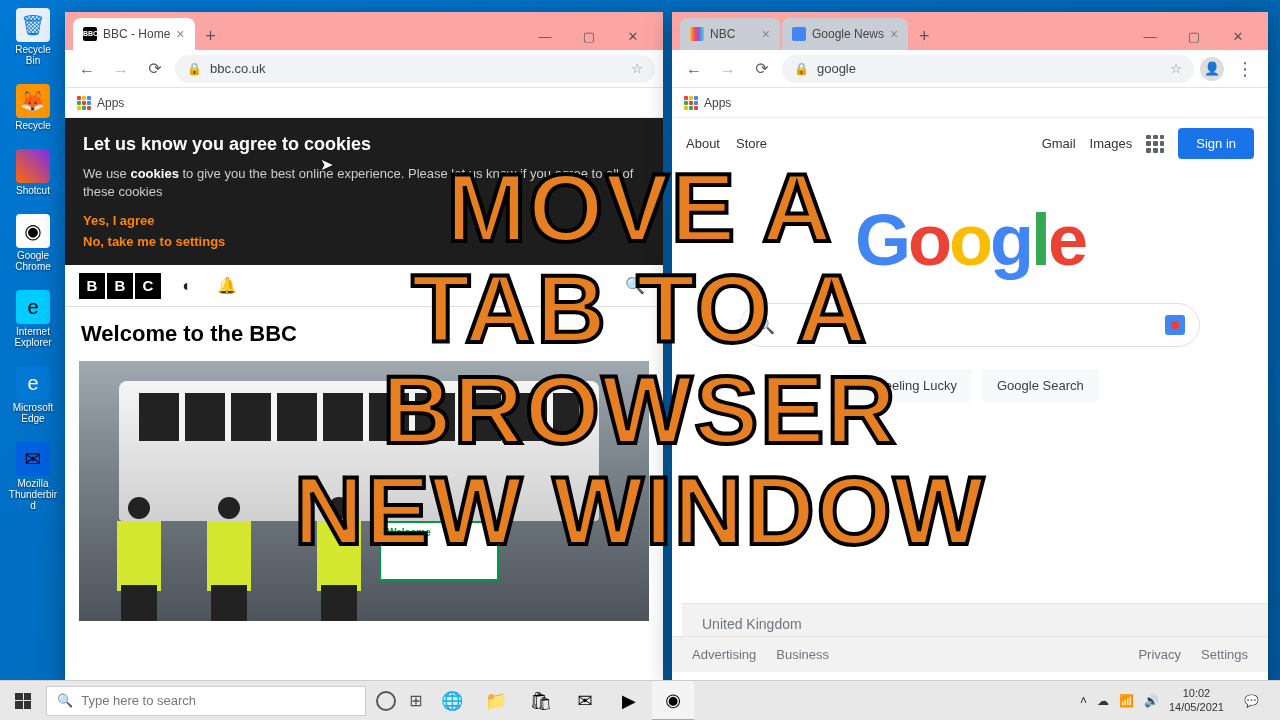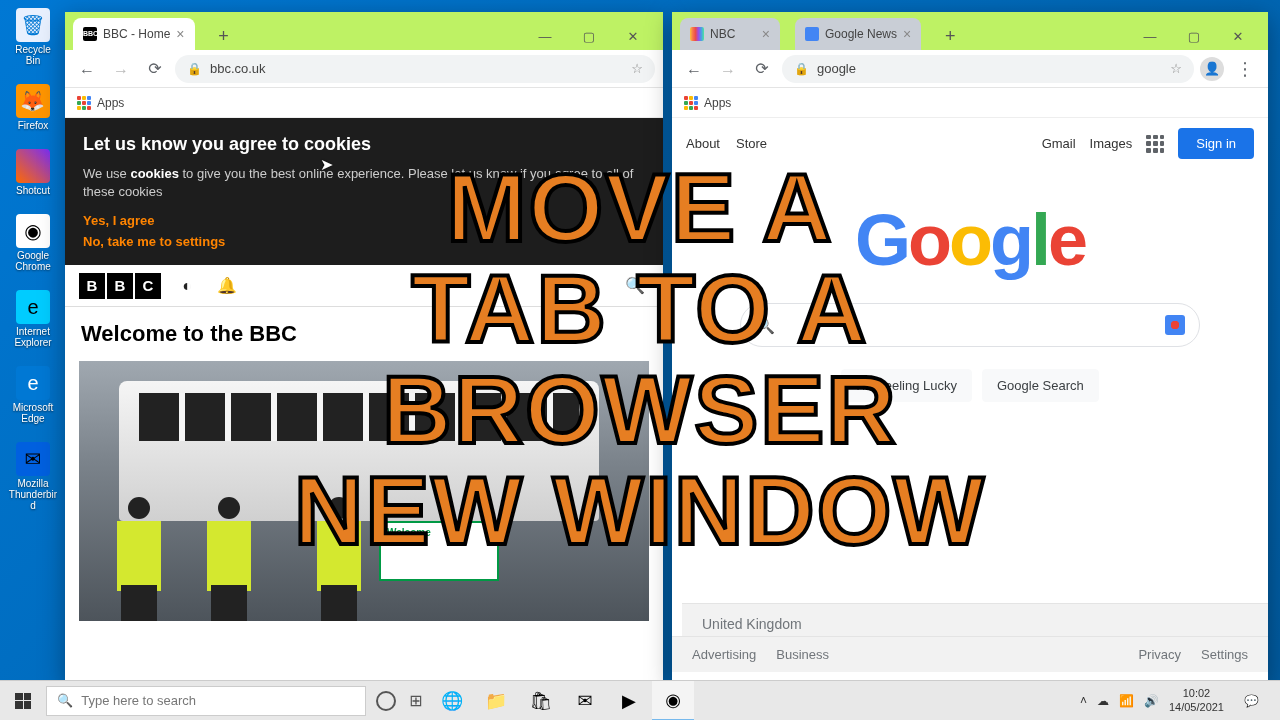--- a/index.html
+++ b/index.html
@@ -20,21 +20,21 @@
 .ico.ie { background: #0cf; }
 .ico.edge { background: #0078d4; color: #fff; }
 .ico.thun { background: #0060df; }
 
 
 .window { position: absolute; background: #fff; box-shadow: 0 6px 24px rgba(0,0,0,.35); display: flex; flex-direction: column; }
 .win-left { left: 65px; top: 12px; width: 598px; height: 672px; }
 .win-right { left: 672px; top: 12px; width: 596px; height: 672px; }
 
 
-.tabstrip { height: 38px; background: #bef264; display: flex; align-items: flex-end; padding: 6px 8px 0; gap: 15px; }
+.tabstrip { height: 38px; background: #fca5a5; display: flex; align-items: flex-end; padding: 6px 8px 0; gap: 2px; }
 .tab { height: 32px; background: #fff; border-radius: 8px 8px 0 0; display: flex; align-items: center; padding: 0 10px; gap: 6px; font-size: 12px; color: #444; max-width: 190px; min-width: 100px; }
 .tab.bg { background: #c9ced6; }
 .tab .favicon { width: 14px; height: 14px; border-radius: 2px; flex-shrink: 0; }
 .tab .fav-bbc { background: #000; color: #fff; font-size: 7px; line-height: 14px; text-align: center; font-weight: bold; }
 .tab .fav-nbc { background: linear-gradient(90deg,#f9c23c,#f9744c,#e84c4c,#9c4ce8,#4c9ce8,#4ce89c); }
 .tab .fav-gn { background: #4285f4; }
 .tab .tlabel { white-space: nowrap; overflow: hidden; text-overflow: ellipsis; flex: 1; }
 .tab .tclose { color: #888; font-size: 14px; cursor: pointer; }
 .newtab { width: 28px; height: 28px; display: flex; align-items: center; justify-content: center; color: #555; font-size: 18px; cursor: pointer; border-radius: 50%; }
 .wincontrols { margin-left: auto; display: flex; }
@@ -128,21 +128,21 @@
 
 <div class="desktop"></div>
 
 <div class="desktop-icons">
   <div class="d-icon">
       <div class="ico bin">🗑</div>
       <div class="lbl">Recycle Bin</div>
     </div>
   <div class="d-icon">
       <div class="ico ff">🦊</div>
-      <div class="lbl">Firefox</div>
+      <div class="lbl">Recycle</div>
     </div>
   <div class="d-icon">
       <div class="ico sh"></div>
       <div class="lbl">Shotcut</div>
     </div>
   <div class="d-icon">
       <div class="ico gc">◉</div>
       <div class="lbl">Google Chrome</div>
     </div>
   <div class="d-icon">

